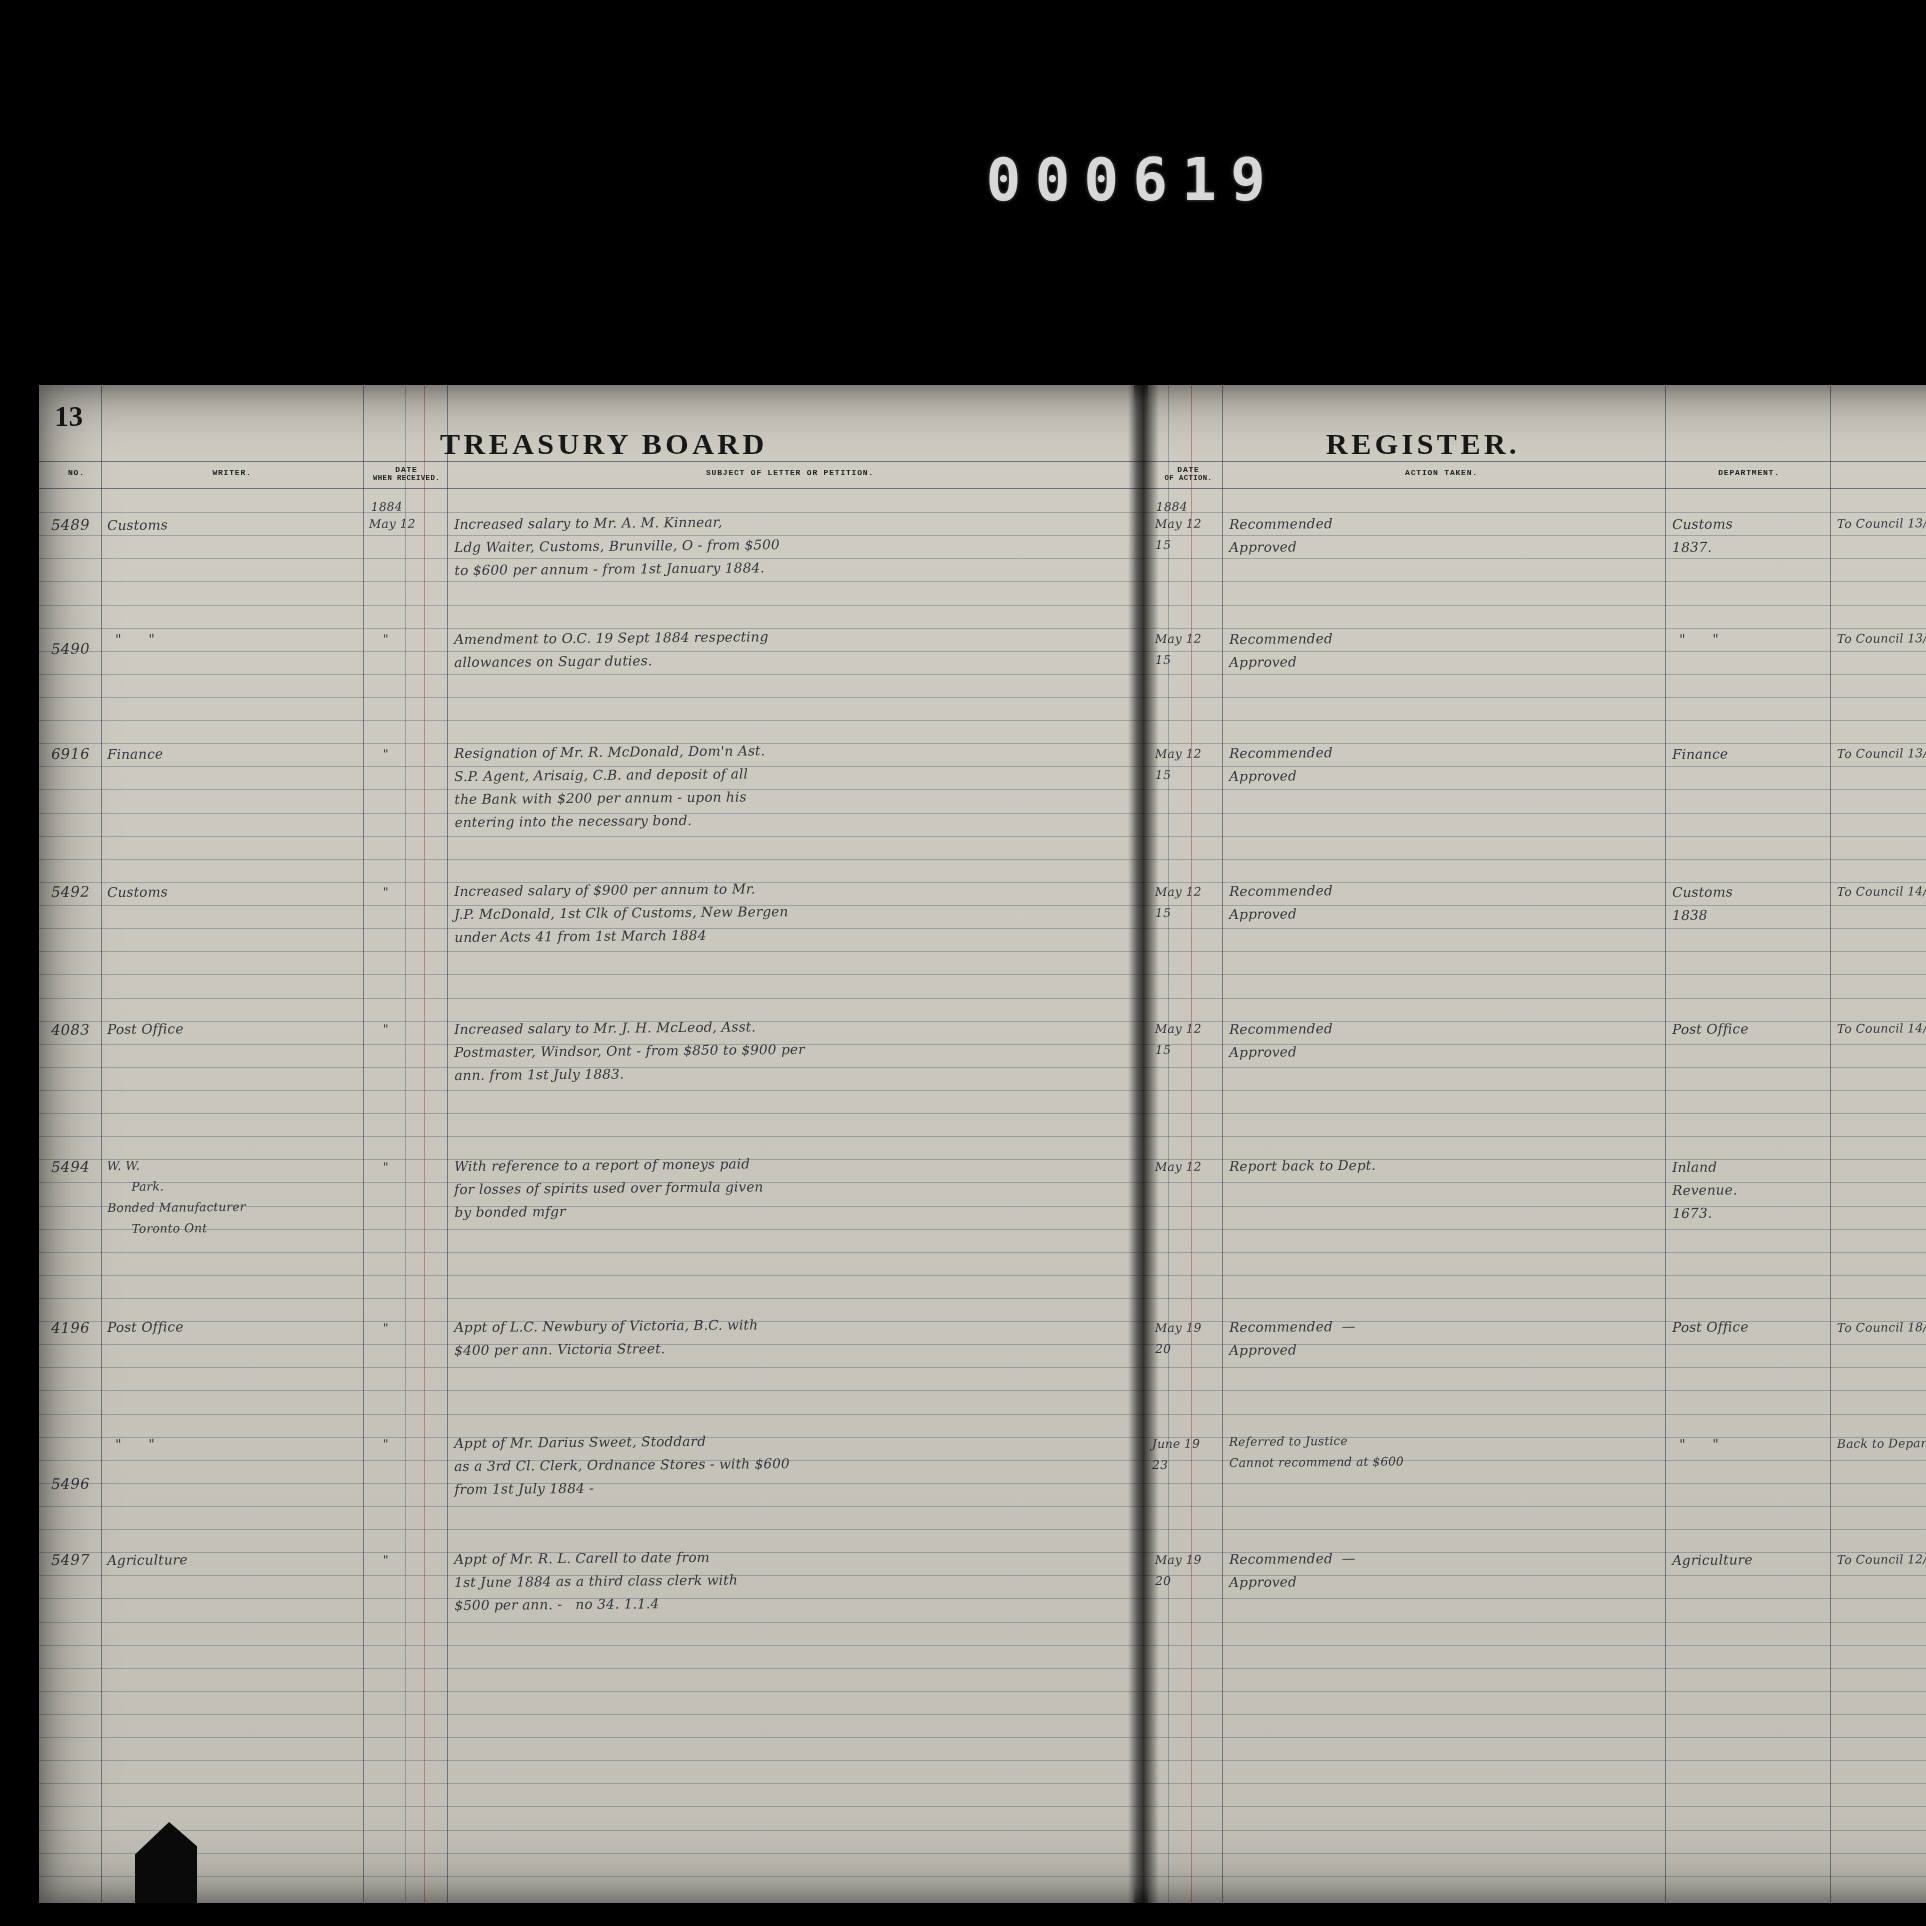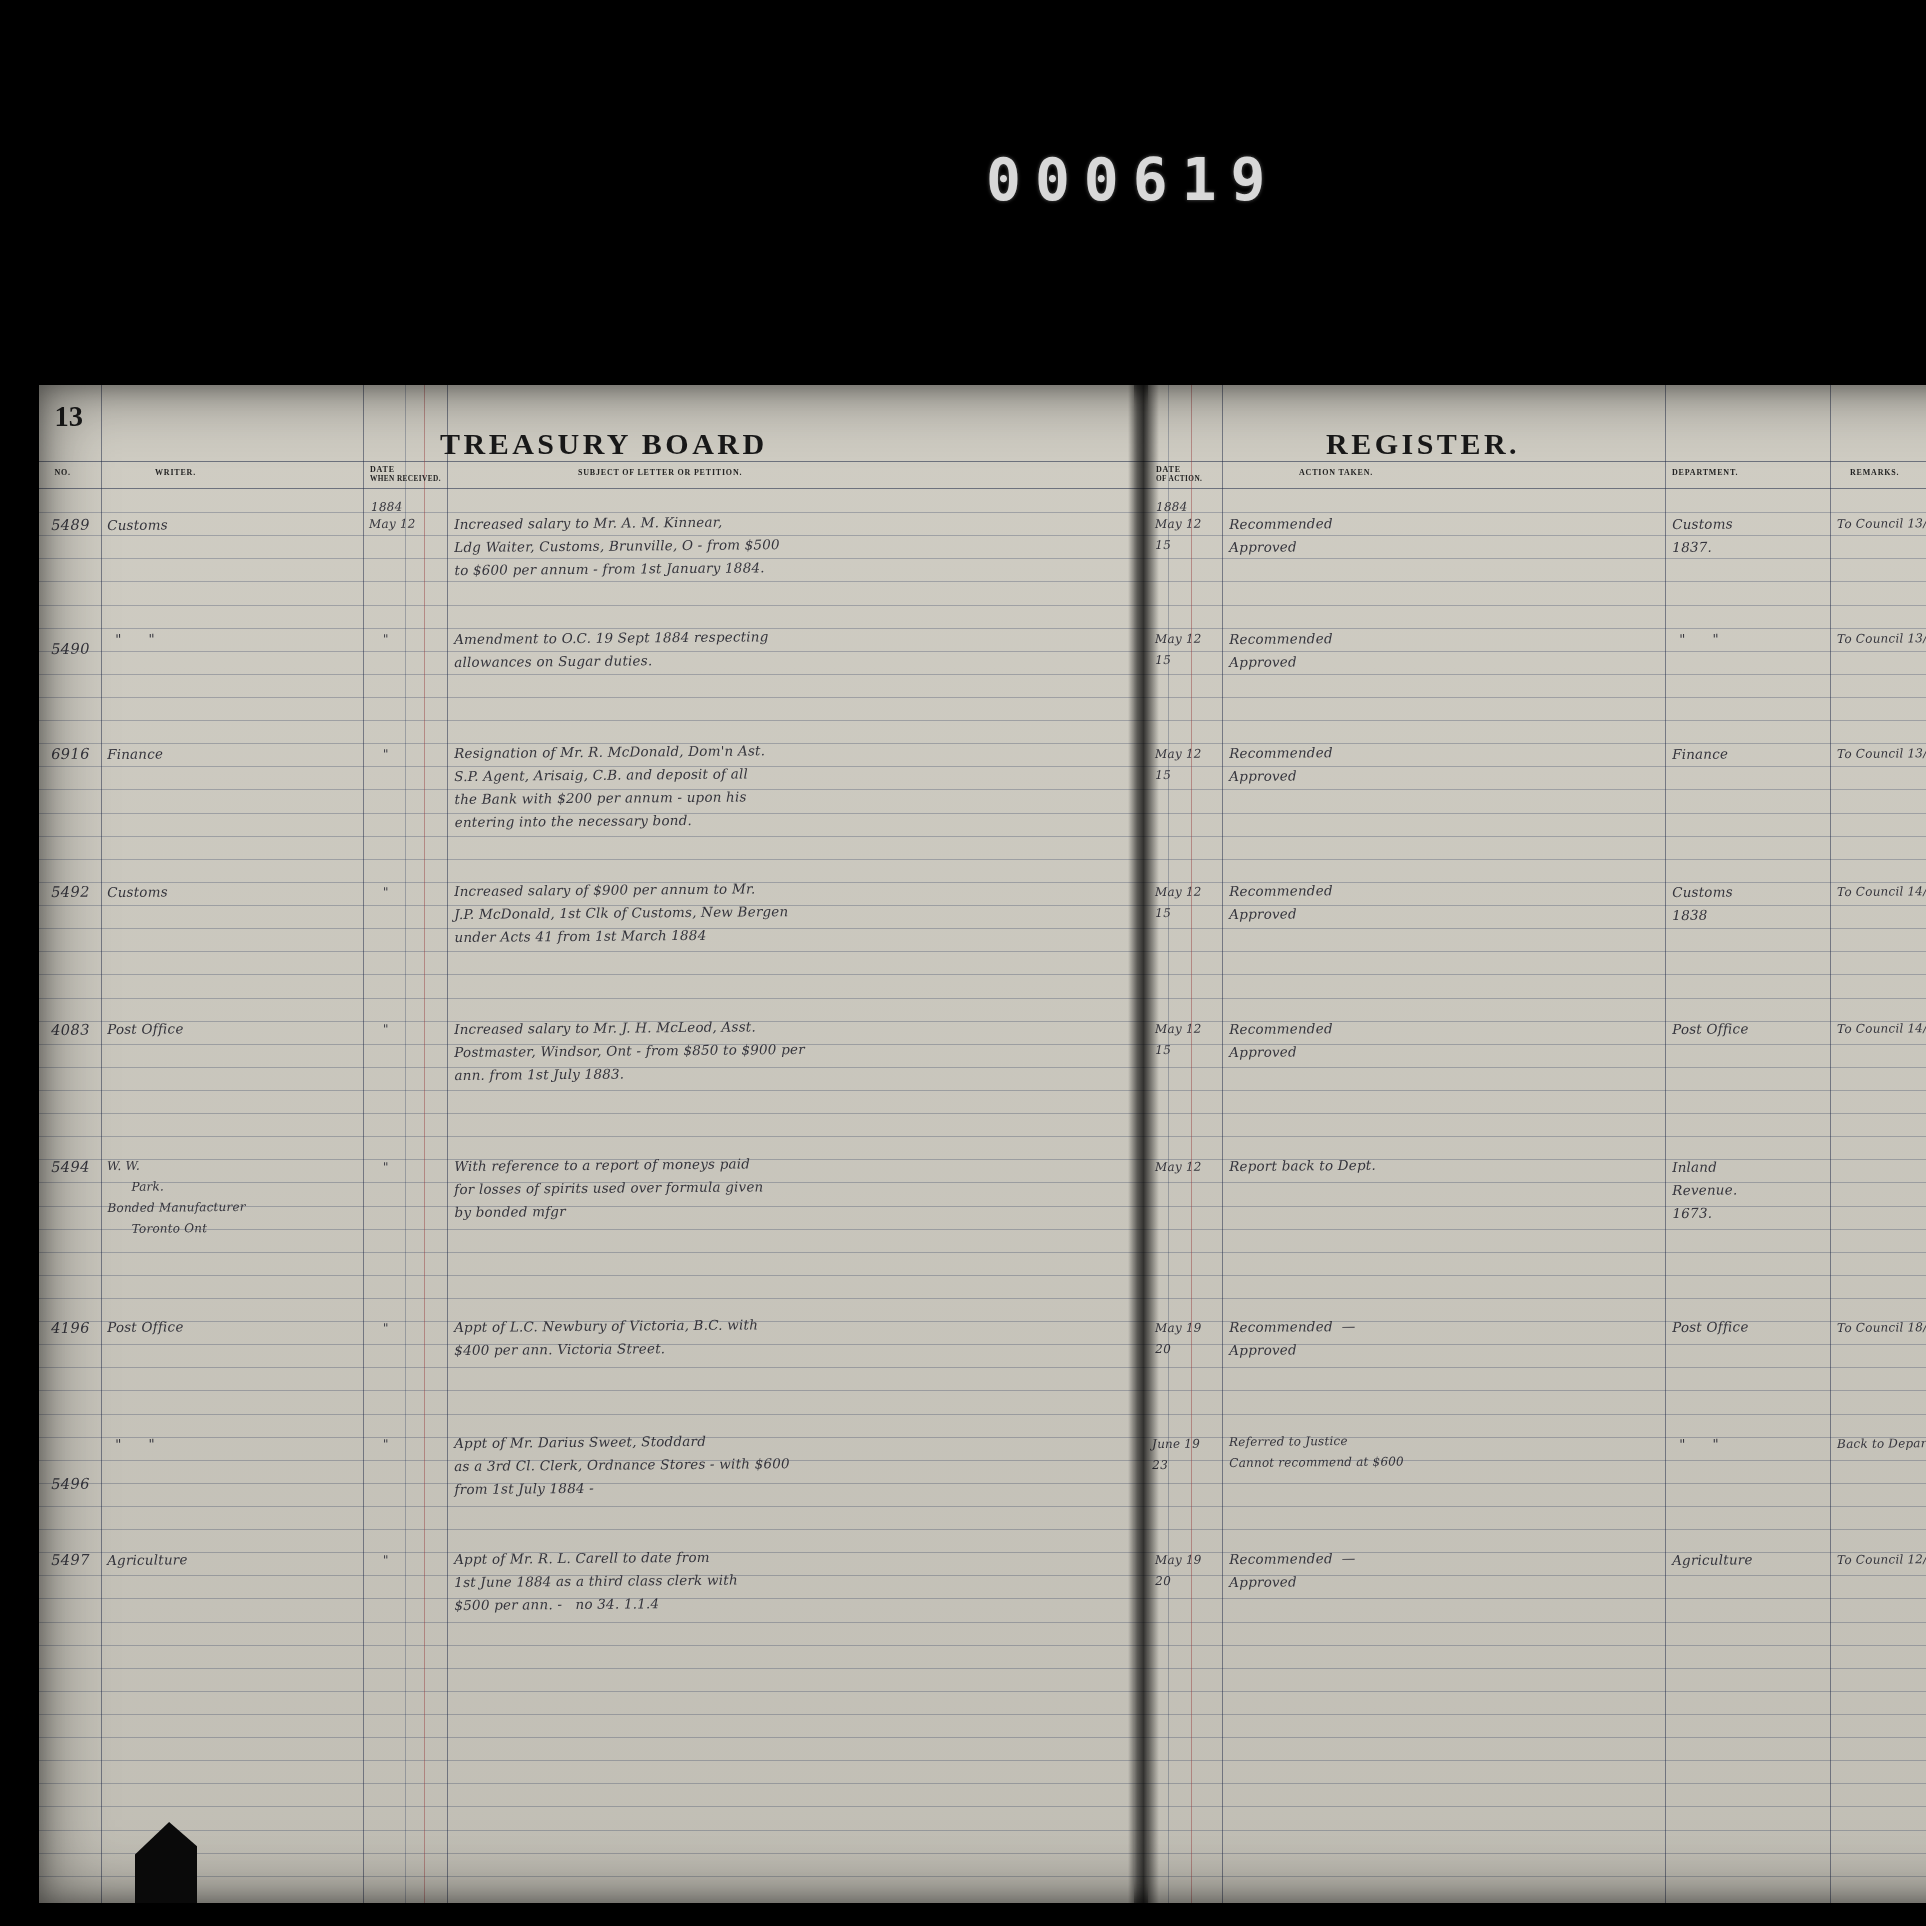--- a/index.html
+++ b/index.html
@@ -113,26 +113,26 @@
     width: 0.8px;
     height: 100%;
     background: rgba(40,55,90,0.30);
   }
   .rule-v.strong { width: 1.2px; background: rgba(30,40,70,0.5); }
   .rule-v.red { background: rgba(150,60,60,0.45); }
 
   
   .col-head {
     position: absolute;
-    font-family: Liberation Serif, serif;
+    font-family: Liberation Mono, monospace;
     font-size: 8px;
     font-weight: 700;
     letter-spacing: 0.8px;
     color: #232323;
-    text-align: left;
+    text-align: center;
     text-transform: uppercase;
   }
   .col-head small { display: block; font-size: 7.3px; letter-spacing: 0.4px; }
 
   
   .hand {
     position: absolute;
     font-family: "DejaVu Serif", serif;
     font-style: italic;
     color: #2a2a33;

